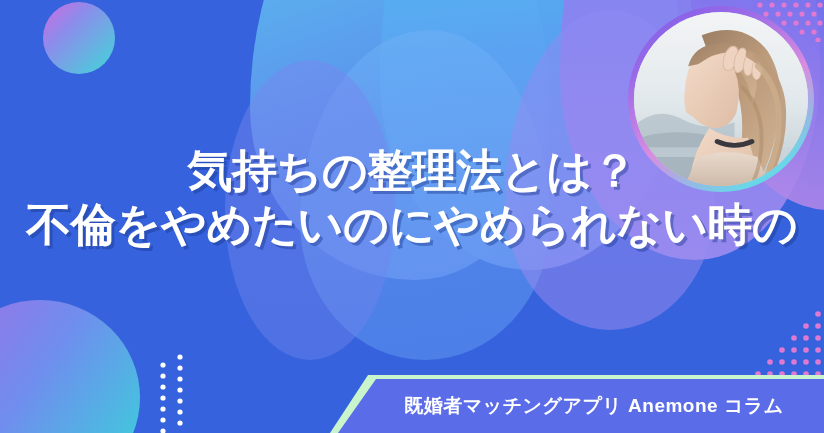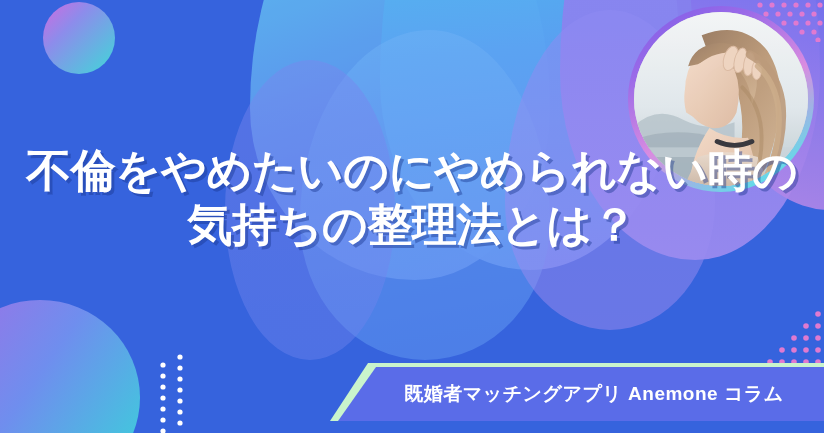--- a/index.html
+++ b/index.html
@@ -168,21 +168,21 @@
     font-size: 35px;
     letter-spacing: -0.3px;
     white-space: nowrap;
     text-shadow: 2px 2px 0 rgba(150, 175, 240, .45);
   }
 
   
   .bottom-bar {
     position: absolute;
     left: 330px;
-    bottom: 12px;
+    bottom: 0;
     width: 494px;
     height: 58px;
     z-index: 6;
   }
   .bar-mint {
     position: absolute;
     inset: 0;
     background: #c9f4cc;
     clip-path: polygon(38px 0, 100% 0, 100% 100%, 0 100%);
   }
@@ -343,22 +343,22 @@
         <path d="M120,44 Q146,58 152,92 Q156,126 142,162" stroke="#b89573" stroke-width="9" fill="none" opacity=".9" stroke-linecap="round"></path>
         <path d="M128,56 Q150,76 150,112 Q150,142 138,168" stroke="#c9a884" stroke-width="6" fill="none" opacity=".85" stroke-linecap="round"></path>
         <path d="M112,78 Q132,98 132,130 Q132,156 124,174" stroke="#a8855f" stroke-width="4" fill="none" opacity=".55" stroke-linecap="round"></path>
 
         <rect x="0" y="0" width="180" height="180" fill="#ffffff" opacity=".06"></rect>
       </svg>
     </div>
   </div>
 
   <div class="title-wrap">
+    <div class="title-line l2">気持ちの整理法とは？</div>
     <div class="title-line l1">不倫をやめたいのにやめられない時の</div>
-    <div class="title-line l2">気持ちの整理法とは？</div>
   </div>
 
 
   <div class="bottom-bar">
     <div class="bar-mint"></div>
     <div class="bar-blue">
       <span class="bar-text">既婚者マッチングアプリ Anemone コラム</span>
     </div>
   </div>
 

